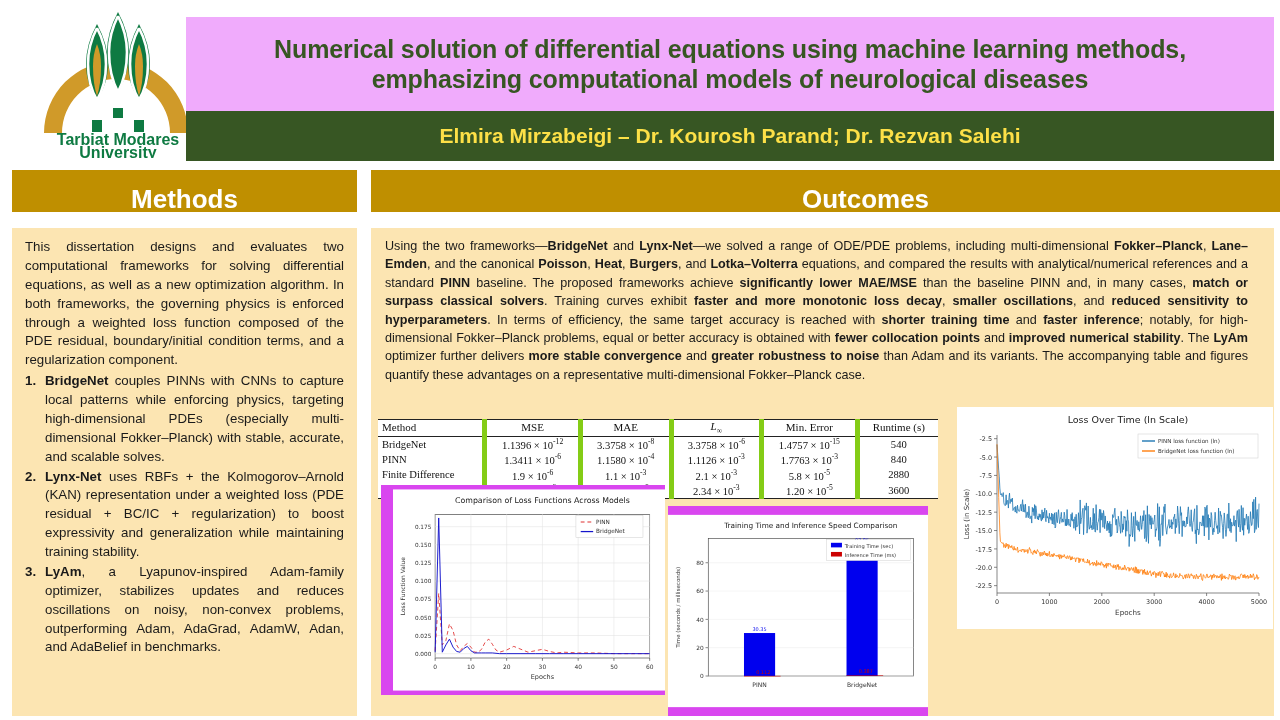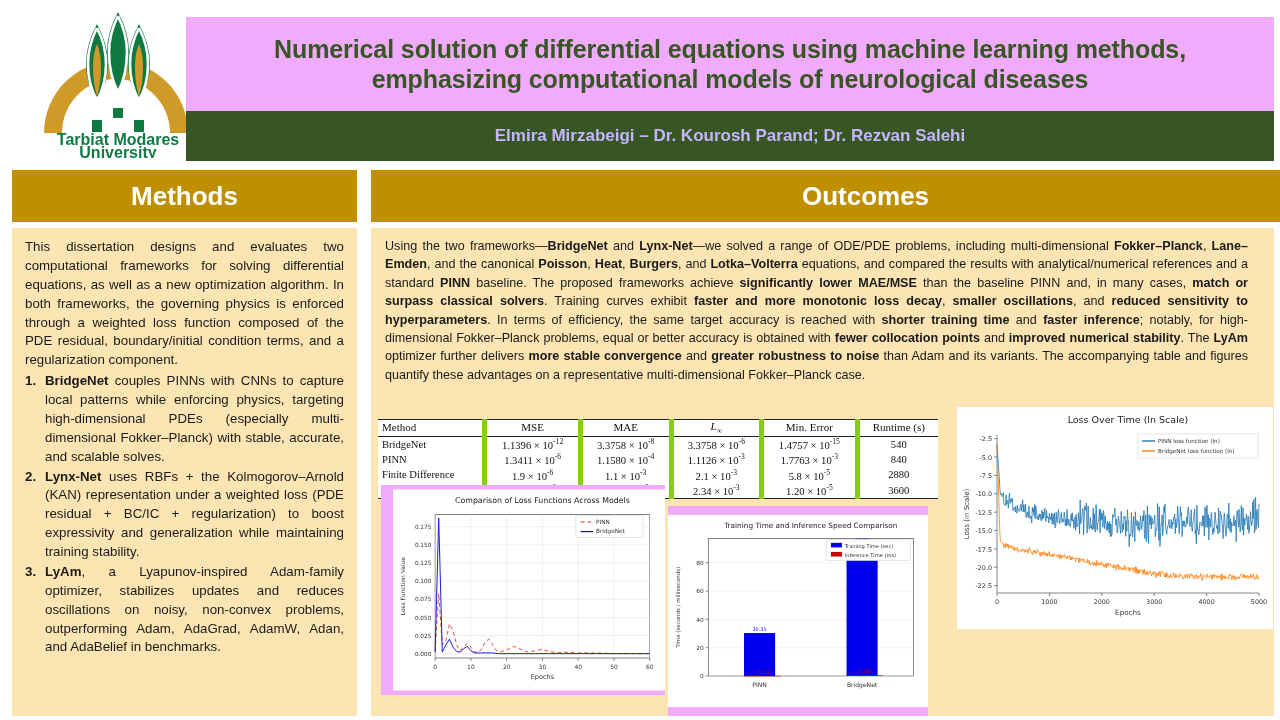--- a/index.html
+++ b/index.html
@@ -20,26 +20,26 @@
     background:#f0abfc;display:flex;align-items:center;justify-content:center;
   }
   .title-text{
     color:#375623;font-weight:bold;font-size:25px;line-height:1.22;
     text-align:center;padding:0 14px;letter-spacing:-0.1px;
   }
   .authors-bar{
     position:absolute;left:186px;top:111px;width:1088px;height:50px;
     background:#375623;display:flex;align-items:center;justify-content:center;
   }
-  .authors-text{color:#c4b5fd;font-weight:bold;font-size:17px;text-align:center;}
+  .authors-text{color:#fde047;font-weight:bold;font-size:21px;text-align:center;}
 
   
   .sec-head{
-    position:absolute;height:52px;background:#BF8F00;
-    display:flex;align-items:center;justify-content:center;
+    position:absolute;height:42px;background:#BF8F00;
+    display:flex;align-items:flex-end;justify-content:center;
   }
   .sec-head span{color:#ffffff;font-size:26px;font-weight:bold;line-height:1;}
   .sec-methods{left:12px;top:170px;width:345px;}
   .sec-outcomes{left:371px;top:170px;width:903px;padding-left:43px;}
 
   
   .panel{position:absolute;background:#FCE5B2;}
   .panel-methods{left:12px;top:228px;width:345px;height:488px;}
   .panel-outcomes{left:371px;top:228px;width:903px;height:488px;}
 
@@ -83,21 +83,21 @@
     font-weight:normal;font-size:11px;height:16px;vertical-align:middle;
   }
   table.res tbody tr:last-child td{border-bottom:1px solid #222;}
   table.res .vsep{border-left:5px solid #84cc16;}
   table.res .cL{text-align:left;}
   table.res .cC{text-align:center;}
   table.res td{height:13px;}
   .sup{font-size:7.6px;vertical-align:super;}
 
   
-  .fig{position:absolute;background:#f0abfc;box-sizing:border-box;}
+  .fig{position:absolute;background:#d946ef;box-sizing:border-box;}
   .fig-loss{left:957px;top:407px;width:316px;height:222px;}
   .fig-cmp{left:381px;top:485px;width:284px;height:210px;padding-left:12px;}
   .fig-bar{left:668px;top:506px;width:260px;height:210px;}
   .fig svg{display:block;width:100%;height:100%;}
 </style>
 </head>
 <body>
 
 <div class="poster">
 

